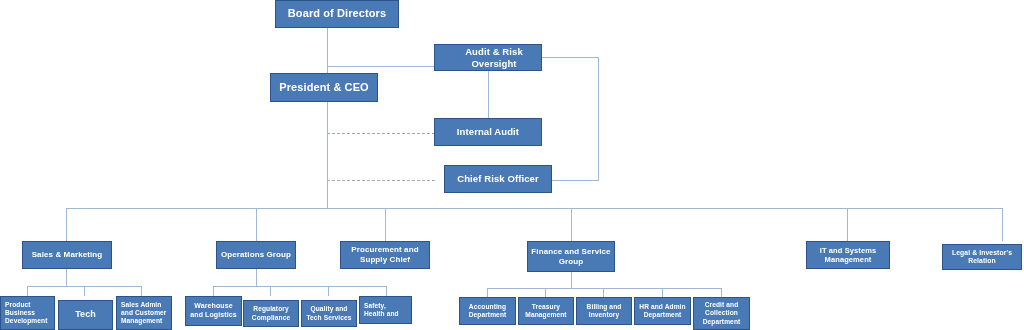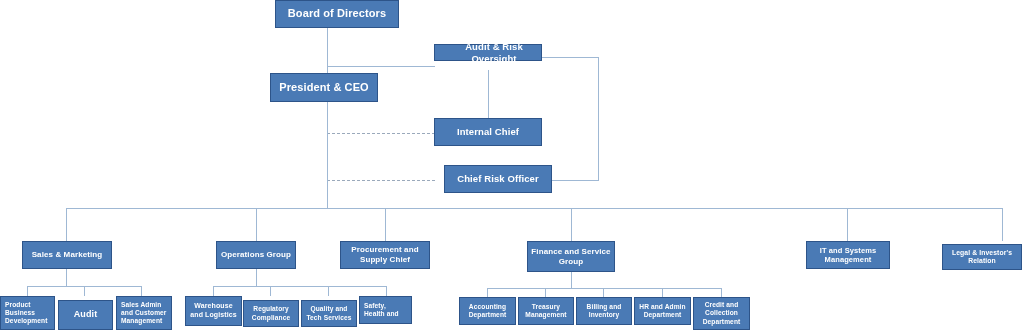--- a/index.html
+++ b/index.html
@@ -109,43 +109,43 @@
   <div class="ln lnv" style="left:571px;top:272px;height:16px;"></div>
   <div class="ln lnh" style="left:487px;top:288px;width:234px;"></div>
   <div class="ln lnv" style="left:487px;top:288px;height:9px;"></div>
   <div class="ln lnv" style="left:545px;top:288px;height:9px;"></div>
   <div class="ln lnv" style="left:603px;top:288px;height:9px;"></div>
   <div class="ln lnv" style="left:662px;top:288px;height:9px;"></div>
   <div class="ln lnv" style="left:721px;top:288px;height:9px;"></div>
 
   <div class="node lvl1" style="left:275px;top:0px;width:124px;height:28px;">Board of Directors</div>
 
-  <div class="node lvl2" style="left:434px;top:44px;width:108px;height:17px;padding-left:15px;">Audit &amp; Risk Oversight</div>
+  <div class="node lvl2" style="left:434px;top:44px;width:108px;height:27px;padding-left:15px;">Audit &amp; Risk Oversight</div>
 
   <div class="node lvl1" style="left:270px;top:73px;width:108px;height:29px;">President &amp; CEO</div>
 
-  <div class="node lvl2" style="left:434px;top:118px;width:108px;height:28px;">Internal Chief</div>
+  <div class="node lvl2" style="left:434px;top:118px;width:108px;height:28px;">Internal Audit</div>
 
   <div class="node lvl2" style="left:444px;top:165px;width:108px;height:28px;">Chief Risk Officer</div>
 
   <div class="node lvl3" style="left:216px;top:241px;width:80px;height:28px;">Operations Group</div>
 
   <div class="node lvl3" style="left:22px;top:241px;width:90px;height:28px;">Sales &amp; Marketing</div>
 
   <div class="node lvl3" style="left:340px;top:241px;width:90px;height:28px;">Procurement and Supply Chief</div>
 
   <div class="node lvl3" style="left:527px;top:241px;width:88px;height:31px;">Finance and Service Group</div>
 
   <div class="node leaf" style="left:806px;top:241px;width:84px;height:28px;font-size:7.5px;">IT and Systems Management</div>
 
   <div class="node leaf" style="left:942px;top:244px;width:80px;height:26px;font-size:6.8px;">Legal &amp; Investor's Relation</div>
 
   <div class="node leaf leftish" style="left:0px;top:296px;width:55px;height:34px;">Product Business Development</div>
 
-  <div class="node leaf" style="left:58px;top:300px;width:55px;height:30px;font-size:9px;">Audit</div>
+  <div class="node leaf" style="left:58px;top:300px;width:55px;height:30px;font-size:9px;">Tech</div>
 
   <div class="node leaf leftish" style="left:116px;top:296px;width:56px;height:34px;">Sales Admin and Customer Management</div>
 
   <div class="node leaf" style="left:185px;top:296px;width:57px;height:30px;font-size:7px;">Warehouse and Logistics</div>
 
   <div class="node leaf" style="left:243px;top:300px;width:56px;height:27px;">Regulatory Compliance</div>
 
   <div class="node leaf" style="left:301px;top:300px;width:56px;height:27px;">Quality and Tech Services</div>
 
   <div class="node leaf leftish" style="left:359px;top:296px;width:53px;height:28px;">Safety, Health and</div>

